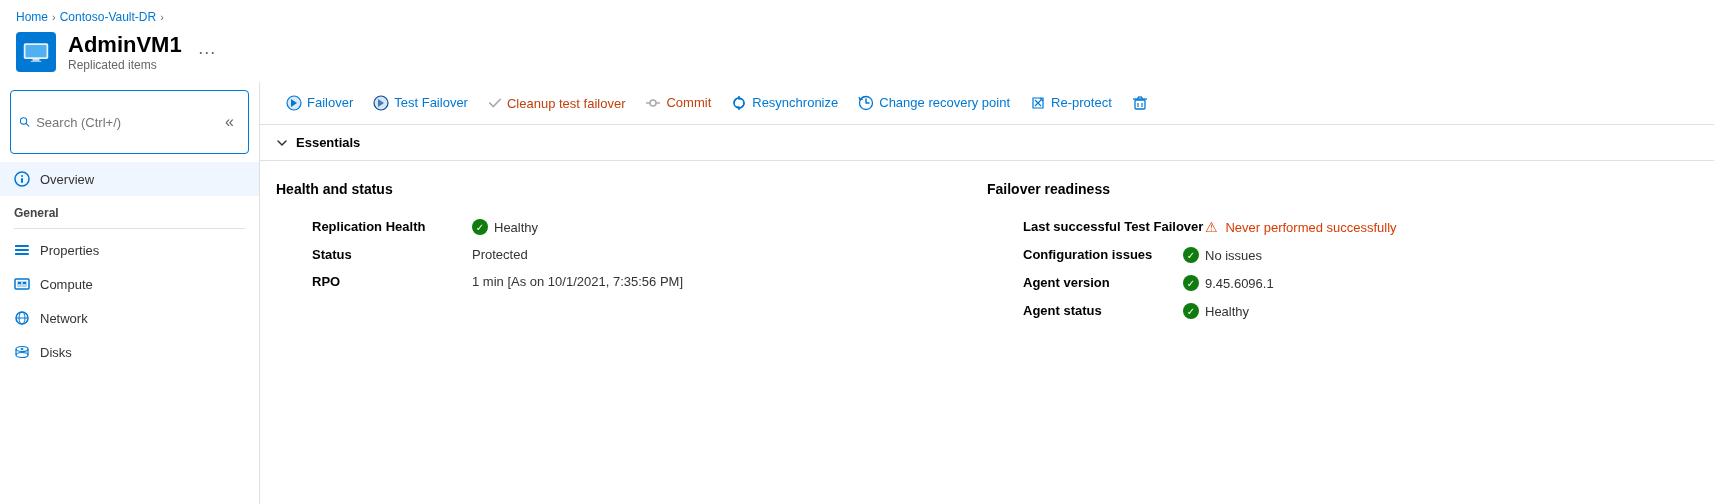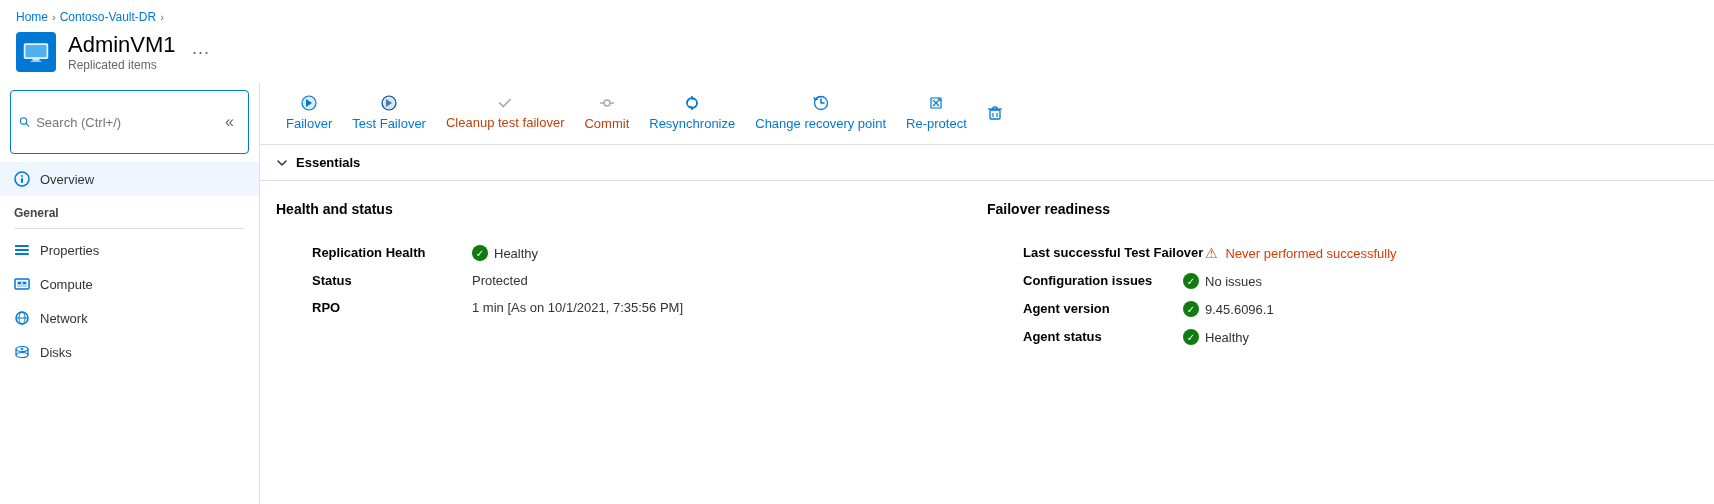--- a/index.html
+++ b/index.html
@@ -7,21 +7,21 @@
 
     
     .breadcrumb { display: flex; align-items: center; gap: 4px; padding: 10px 16px 4px; font-size: 12px; }
     .breadcrumb a { color: #0078d4; text-decoration: none; }
     .breadcrumb .sep { color: #666; font-size: 11px; }
 
     
     .page-header { display: flex; align-items: center; padding: 4px 16px 10px; gap: 12px; }
     .vm-icon { width: 40px; height: 40px; background: #0078d4; border-radius: 4px; display: flex; align-items: center; justify-content: center; }
     .vm-icon svg { width: 28px; height: 28px; }
-    .header-text h1 { font-size: 22px; font-weight: 400; color: #000; }
+    .header-text h1 { font-size: 22px; font-weight: 700; color: #000; }
     .header-text p { font-size: 12px; color: #666; }
     .more-btn { font-size: 18px; color: #666; cursor: pointer; margin-left: 4px; }
 
     
     .main-layout { display: flex; flex: 1; overflow: hidden; }
 
     
     .sidebar { width: 260px; min-width: 260px; border-right: 1px solid #e0e0e0; display: flex; flex-direction: column; overflow-y: auto; }
     .search-box { display: flex; align-items: center; margin: 8px 10px; border: 1px solid #0078d4; border-radius: 4px; padding: 20px 8px; gap: 6px; }
     .search-box input { border: none; outline: none; font-size: 13px; color: #666; width: 100%; background: transparent; }
@@ -31,30 +31,30 @@
     .sidebar-item { display: flex; align-items: center; gap: 10px; padding: 9px 14px; cursor: pointer; font-size: 13px; color: #333; }
     .sidebar-item.active { background: #f0f6ff; }
     .sidebar-section-label { font-size: 12px; font-weight: 600; color: #444; padding: 10px 14px 4px; text-transform: none; }
     .sidebar-divider { border: none; border-top: 1px solid #e0e0e0; margin: 4px 14px; }
 
     
     .content { flex: 1; overflow-y: auto; display: flex; flex-direction: column; }
 
     
     .toolbar { display: flex; align-items: center; gap: 0px; padding: 8px 16px; border-bottom: 1px solid #e0e0e0; flex-wrap: wrap; }
-    .toolbar-btn { display: flex; align-items: center; gap: 5px; padding: 5px 10px; font-size: 13px; color: #0078d4; cursor: pointer; border: none; background: none; border-radius: 2px; flex-direction: column; }
+    .toolbar-btn { display: flex; align-items: flex-start; gap: 5px; padding: 5px 10px; font-size: 13px; color: #0078d4; cursor: pointer; border: none; background: none; border-radius: 2px; }
     .toolbar-btn.disabled { color: #c2410c; cursor: default; }
 
     
     .essentials-header { display: flex; align-items: center; gap: 8px; padding: 10px 16px; border-bottom: 1px solid #e0e0e0; font-size: 13px; font-weight: 600; cursor: pointer; color: #000000; }
 
     .essentials-grid { display: grid; grid-template-columns: 1fr 1fr; gap: 0; padding: 20px 16px; }
 
     .section-block { padding: 0 24px 0 0; }
-    .section-title { font-size: 14px; font-weight: 600; margin-bottom: 28px; color: #000; }
+    .section-title { font-size: 14px; font-weight: 600; margin-bottom: 22px; color: #000; }
 
     .field-row { display: flex; align-items: flex-start; margin-bottom: 12px; padding-left: 36px; }
     .field-label { font-weight: 600; font-size: 13px; color: #000; min-width: 160px; }
     .field-value { font-size: 13px; color: #333; display: flex; align-items: center; gap: 6px; }
 
     .green-check { display: inline-flex; align-items: center; justify-content: center; width: 16px; height: 16px; background: #107c10; border-radius: 50%; color: white; font-size: 10px; }
     .orange-warn { display: inline-flex; align-items: center; justify-content: center; width: 16px; height: 16px; color: #d83b01; font-size: 14px; }
 
     .link-orange { color: #d83b01; text-decoration: none; cursor: pointer; }
   </style>

